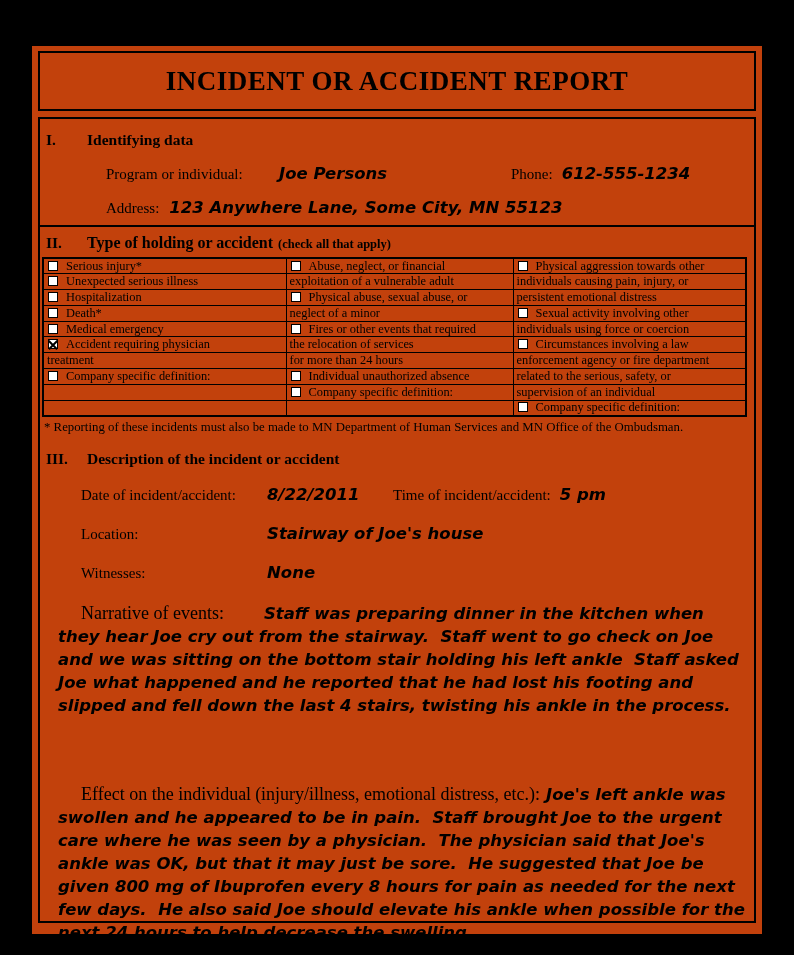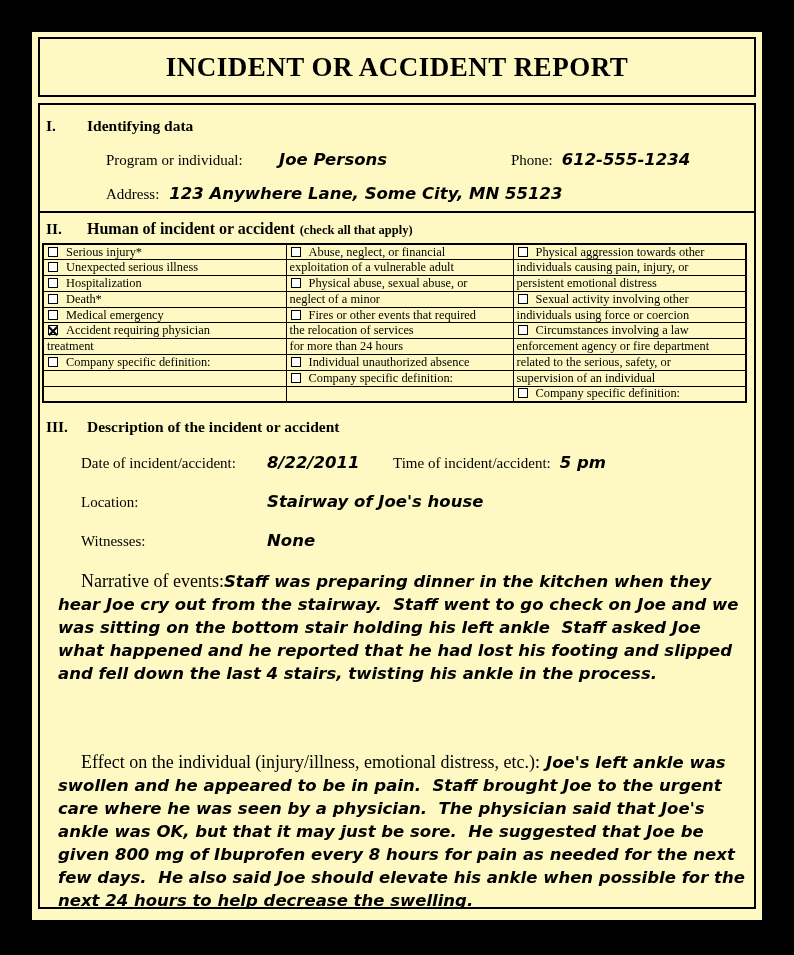--- a/index.html
+++ b/index.html
@@ -1,19 +1,19 @@
 <!DOCTYPE html>
 <html><head>
 <meta charset="utf-8">
 <style>
   * { margin:0; padding:0; box-sizing:border-box; }
   html,body { width:794px; height:955px; background:#000; overflow:hidden; }
   .page {
-    position:absolute; left:30px; top:30px; width:734px; height:892px;
-    background:#fef9c3; border:2px solid #000; padding:5px 6px;
+    position:absolute; left:30px; top:44px; width:734px; height:892px;
+    background:#c2410c; border:2px solid #000; padding:5px 6px;
     font-family:"Liberation Serif", serif; color:#000;
   }
   .title-box {
     border:2px solid #000; height:60px;
     display:flex; align-items:center; justify-content:center;
   }
   .title-box h1 { font-size:27px; font-weight:bold; letter-spacing:.5px; }
   .main-box { border:2px solid #000; margin-top:6px; height:806px; }
 
   .sec-head { display:flex; align-items:baseline; }
@@ -56,21 +56,21 @@
   .footnote { font-size:12.8px; padding:3px 0 0 4px; }
 
   .section-3 { padding-top:15px; }
   .s3-fields { margin-top:17px; }
   .s3-row { display:flex; align-items:baseline; padding-left:41px; margin-bottom:20px; }
   .w-s3-label { width:186px; }
   .w-date-value { width:126px; }
   .time-value { margin-left:9px;text-align:center; }
   .para { padding:0 8px 0 18px; text-indent:23px; line-height:23px; }
   .para .label { font-size:18px; }
-  .para .hand { line-height:23px; }
+  .para .hand { margin-left:40px; line-height:23px; }
   .narrative { margin-top:16px; }
   .effect { margin-top:66px; }
   .effect .hand { margin-left:6px; }
   .label-note { font-size:12px; }
 </style>
 </head>
 <body>
 
 <div class="page">
 
@@ -93,21 +93,21 @@
       </div>
       <div class="field-row">
         <span class="label">Address:</span>
         <span class="hand addr-value">123 Anywhere Lane, Some City, MN 55123</span>
       </div>
     </div>
 
     <div class="section-2">
       <div class="sec-head">
         <span class="sec-num">II.</span>
-        <span class="sec-title" style="font-size:16px;">Human of incident or accident</span>
+        <span class="sec-title" style="font-size:16px;">Type of holding or accident</span>
         <span class="sec-title-note">(check all that apply)</span>
       </div>
       <table class="incident-table">
         <tbody id="incident-tbody">
             <tr>
               <td class="c0"><span class="cbox"></span><span>Serious injury*</span></td>
               <td class="c1"><span class="cbox"></span><span>Abuse, neglect, or financial</span></td>
               <td class="c2"><span class="cbox"></span><span>Physical aggression towards other</span></td>
             </tr>
             <tr>
@@ -150,20 +150,21 @@
               <td class="c1"><span class="cbox"></span><span>Company specific definition:</span></td>
               <td class="c2 cont"><span>supervision of an individual</span></td>
             </tr>
             <tr>
               <td class="c0"><span>&nbsp;</span></td>
               <td class="c1"><span>&nbsp;</span></td>
               <td class="c2"><span class="cbox"></span><span>Company specific definition:</span></td>
             </tr>
           </tbody>
       </table>
+      <div class="footnote">* Reporting of these incidents must also be made to MN Department of Human Services and MN Office of the Ombudsman.</div>
     </div>
 
     <div class="section-3">
       <div class="sec-head">
         <span class="sec-num">III.</span>
         <span class="sec-title">Description of the incident or accident</span>
       </div>
 
       <div class="s3-fields">
         <div class="s3-row">

